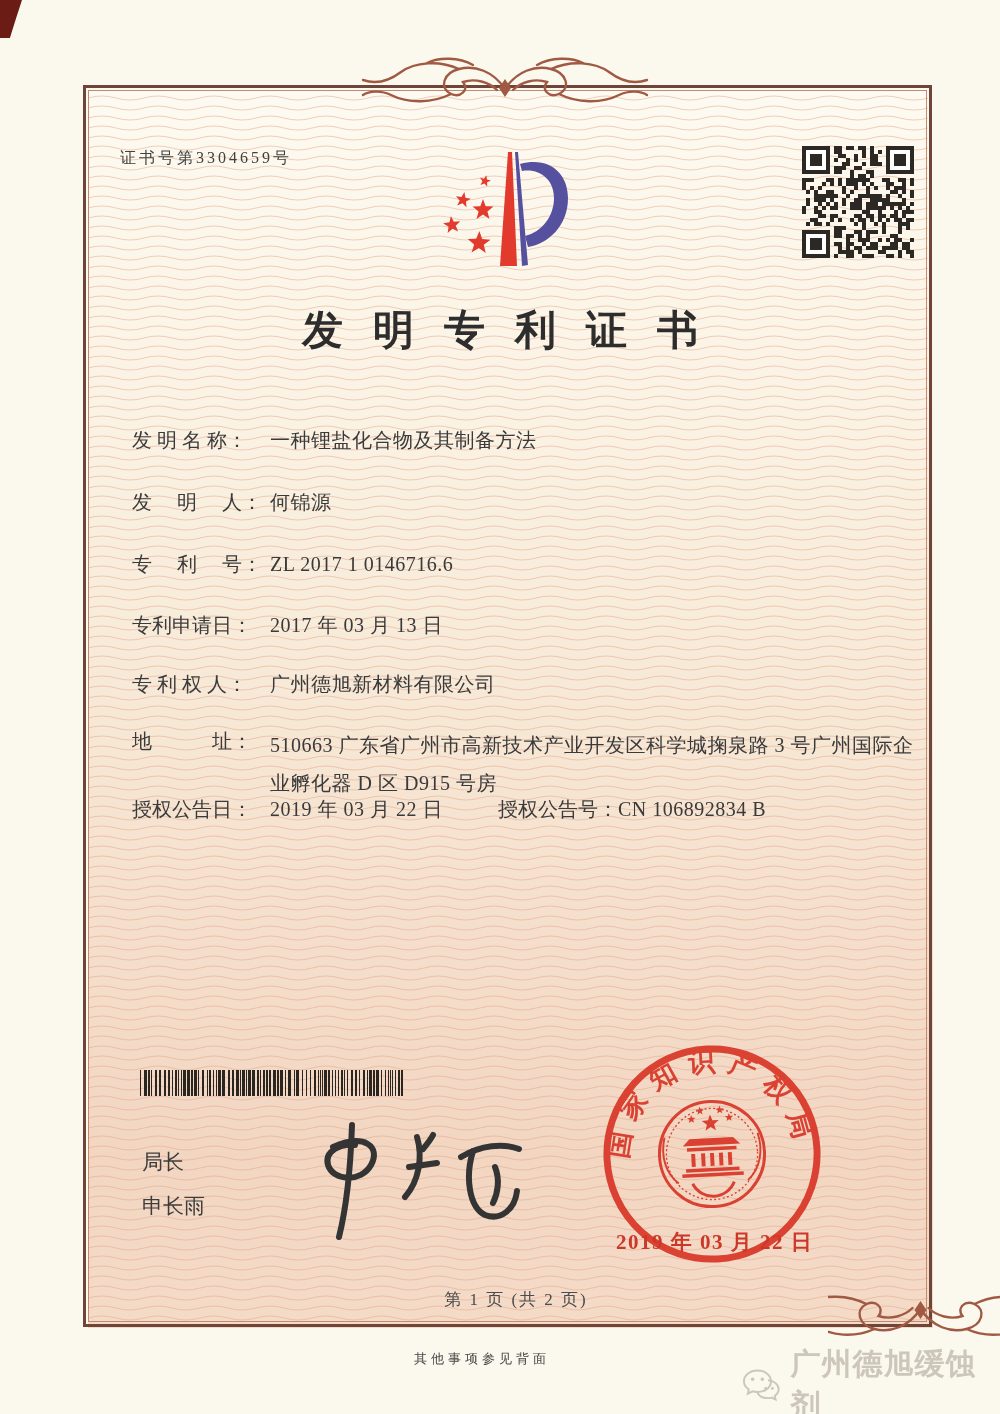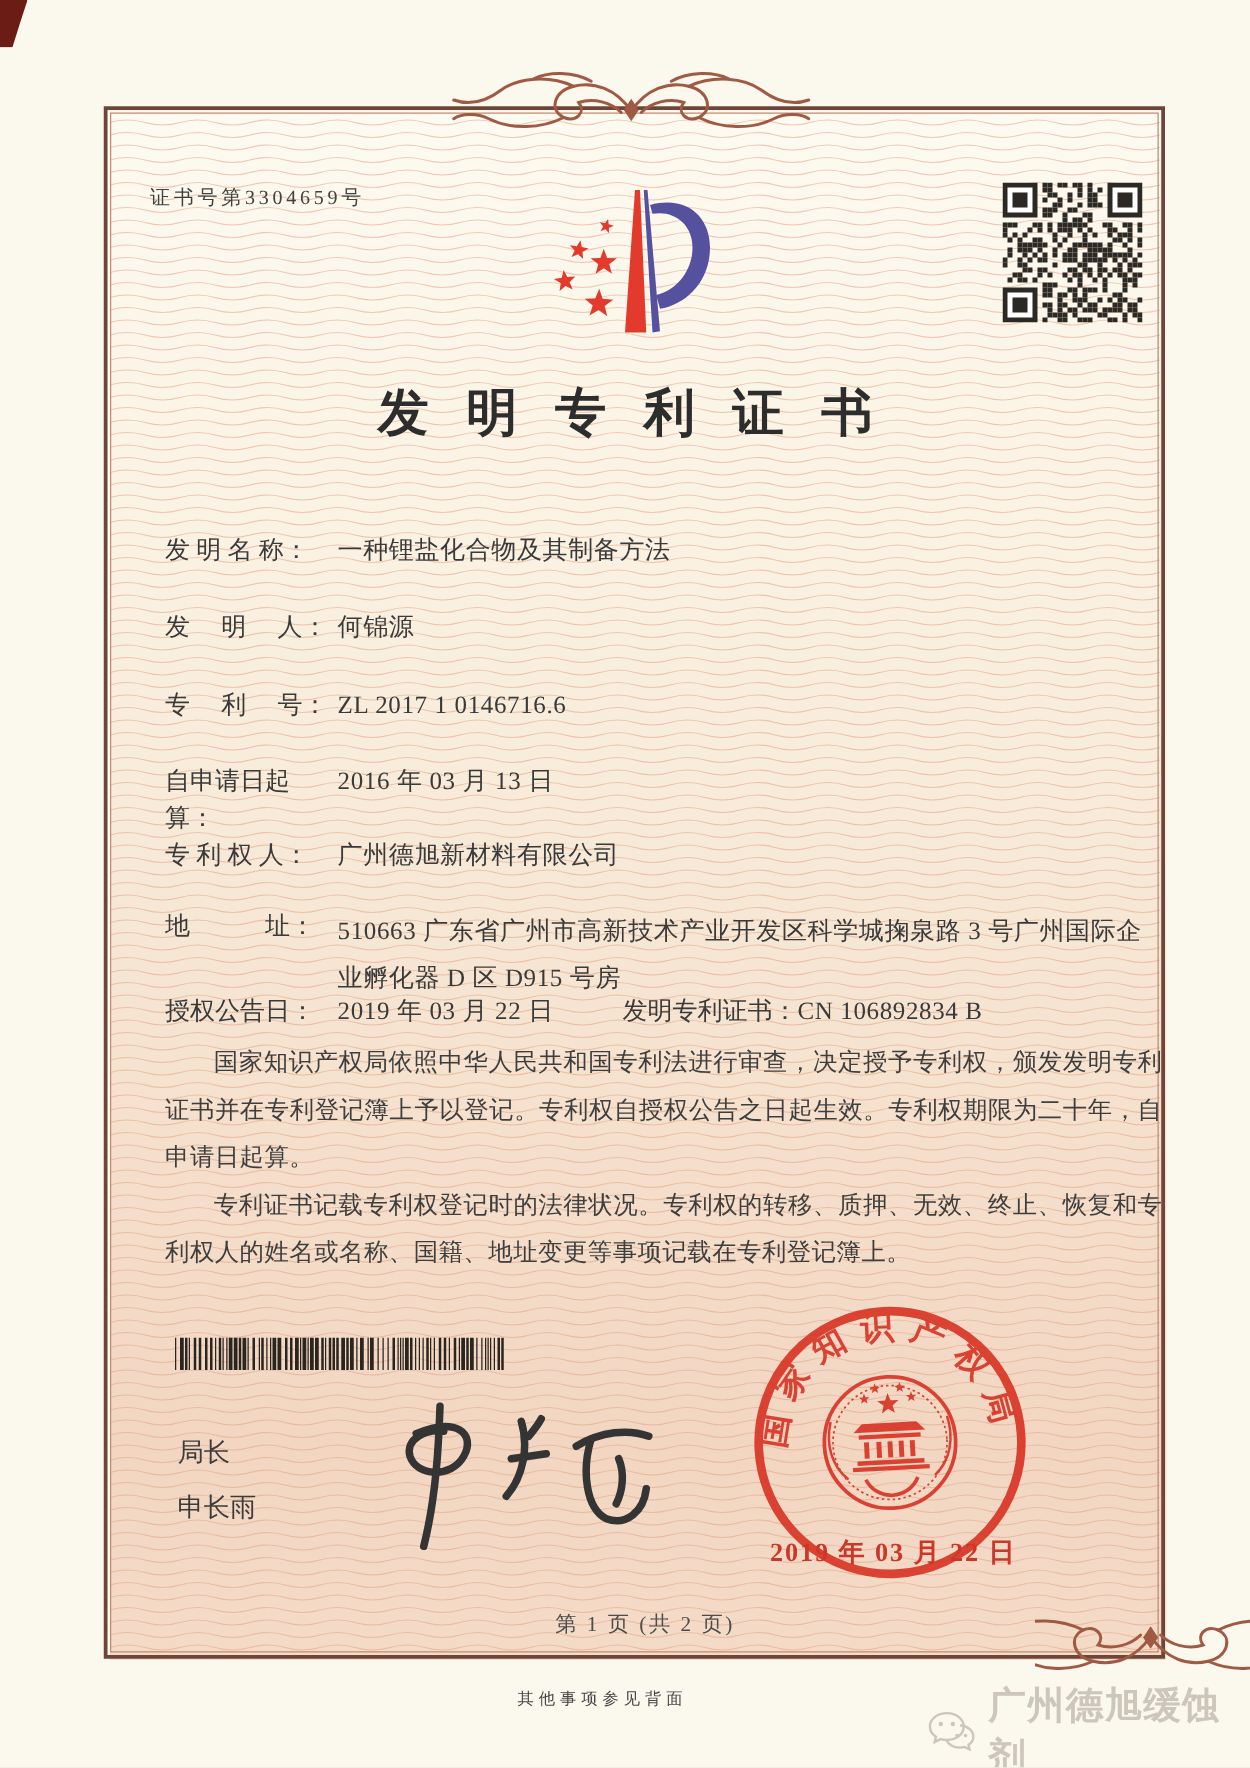--- a/index.html
+++ b/index.html
@@ -421,42 +421,38 @@
   </div>
   <div class="frow" id="row1">
     <span class="flabel">发　 明　 人：</span>
     <span class="fvalue">何锦源</span>
   </div>
   <div class="frow" id="row2">
     <span class="flabel">专　 利　 号：</span>
     <span class="fvalue">ZL 2017 1 0146716.6</span>
   </div>
   <div class="frow" id="row3">
-    <span class="flabel">自申请日起算：</span>
-    <span class="fvalue">2016 年 03 月 13 日</span>
+    <span class="flabel">专利申请日：</span>
+    <span class="fvalue">2017 年 03 月 13 日</span>
   </div>
   <div class="frow" id="row4">
     <span class="flabel">专 利 权 人：</span>
     <span class="fvalue">广州德旭新材料有限公司</span>
   </div>
   <div class="frow" id="row5">
     <span class="flabel">地　　　址：</span>
     <span class="fvalue">510663 广东省广州市高新技术产业开发区科学城掬泉路 3 号广州国际企业孵化器 D 区 D915 号房</span>
   </div>
   <div class="frow" id="row6">
     <span class="flabel">授权公告日：</span>
     <span class="fvalue gval">2019 年 03 月 22 日</span>
-    <span class="flabel" style="width:auto">发明专利证书：</span>
+    <span class="flabel" style="width:auto">授权公告号：</span>
     <span class="fvalue">CN 106892834 B</span>
   </div>
 
-  <div id="body-text">
-    <p>国家知识产权局依照中华人民共和国专利法进行审查，决定授予专利权，颁发发明专利证书并在专利登记簿上予以登记。专利权自授权公告之日起生效。专利权期限为二十年，自申请日起算。</p>
-    <p>专利证书记载专利权登记时的法律状况。专利权的转移、质押、无效、终止、恢复和专利权人的姓名或名称、国籍、地址变更等事项记载在专利登记簿上。</p>
-  </div>
 
   <svg id="barcode" viewBox="0 0 265 26" preserveAspectRatio="none">
       <rect x="0" y="0" width="1" height="26" fill="#2b2520"></rect>
       <rect x="4" y="0" width="3" height="26" fill="#2b2520"></rect>
       <rect x="8" y="0" width="2" height="26" fill="#2b2520"></rect>
       <rect x="11" y="0" width="1" height="26" fill="#2b2520"></rect>
       <rect x="15" y="0" width="2" height="26" fill="#2b2520"></rect>
       <rect x="19" y="0" width="2" height="26" fill="#2b2520"></rect>
       <rect x="24" y="0" width="2" height="26" fill="#2b2520"></rect>
       <rect x="28" y="0" width="2" height="26" fill="#2b2520"></rect>

